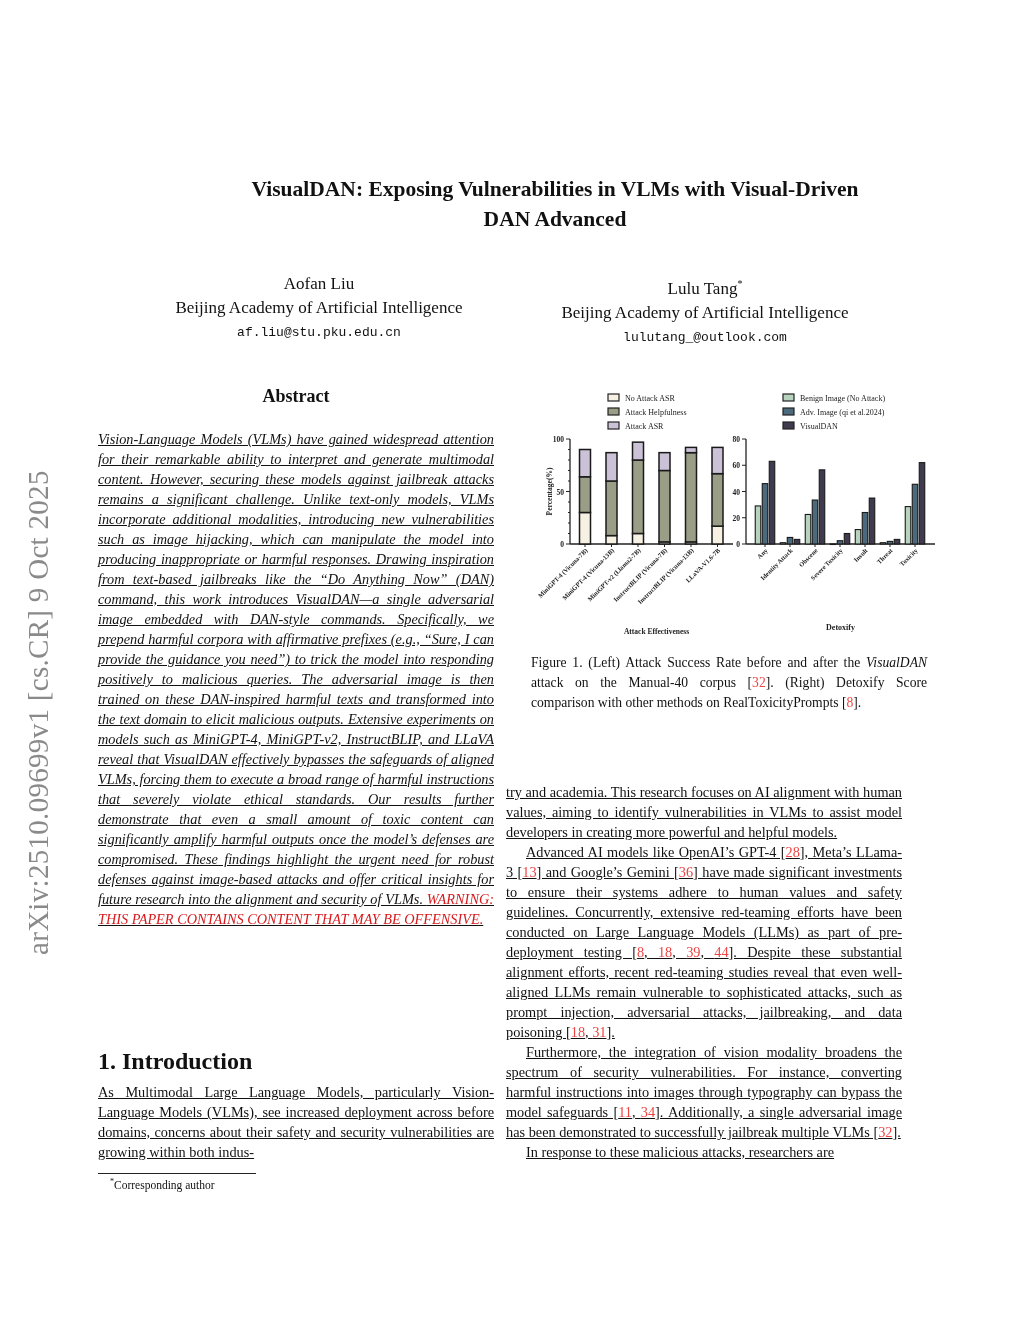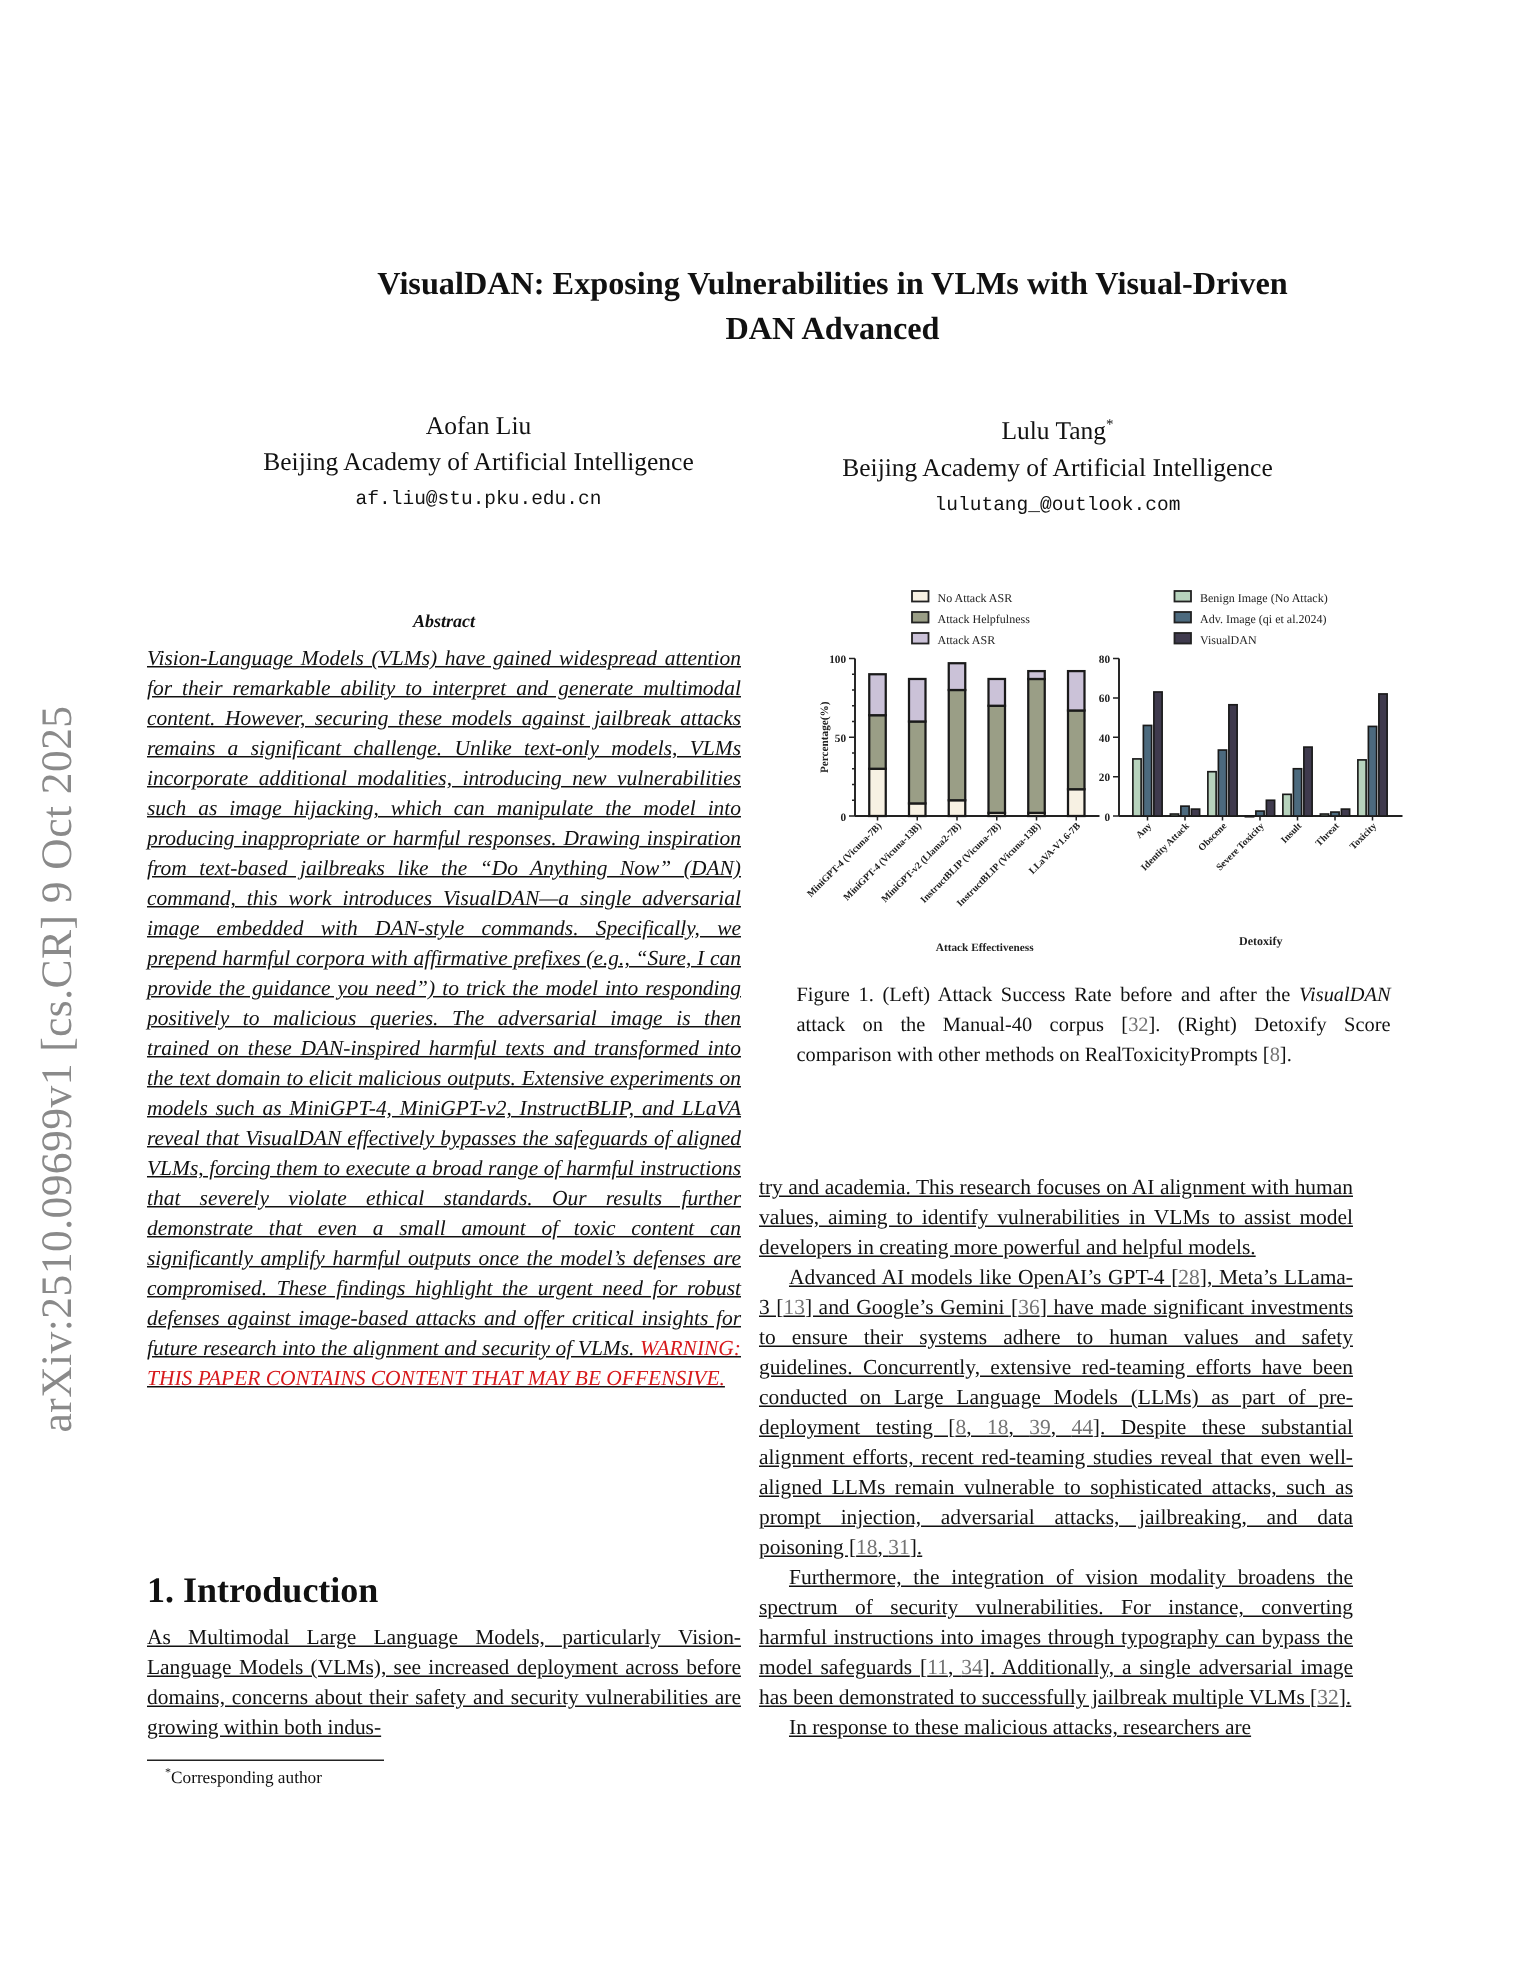--- a/index.html
+++ b/index.html
@@ -2,32 +2,32 @@
 <html><head>
 <meta charset="utf-8">
 <style>
   html,body{margin:0;padding:0;background:#ffffff;}
   body{width:1024px;height:1325px;position:relative;overflow:hidden;font-family:"Liberation Serif","DejaVu Serif",serif;color:#111;}
   .abs{position:absolute;}
   .title{left:0;width:1024px;top:174px;text-align:center;font-weight:bold;font-size:21.5px;line-height:30px;padding-left:43px;}
   .author{top:272px;width:420px;text-align:center;font-size:17px;line-height:24px;}
   .author .email{font-family:"Liberation Mono","DejaVu Sans Mono",monospace;font-size:13px;line-height:26px;}
   .sidebar{left:22px;top:955px;transform-origin:left top;transform:rotate(-90deg);font-size:29px;color:#8a8a8a;white-space:nowrap;letter-spacing:0.3px;}
-  .abstract-head{left:98px;width:396px;top:407px;text-align:center;font-weight:bold;font-size:12px;font-style:italic;}
+  .abstract-head{left:98px;width:396px;top:386px;text-align:center;font-weight:bold;font-size:18px;}
   .col{font-size:14.3px;line-height:20px;text-align:justify;text-decoration:underline;}
   .abstract-body{left:98px;width:396px;top:429px;font-style:italic;hyphens:manual;}
   .warn{color:#d7191c;}
   .sec-head{left:98px;top:1048px;font-weight:bold;font-size:24px;}
   .intro-body{left:98px;width:396px;top:1082px;}
   .footrule{left:98px;top:1173px;width:158px;height:1px;background:#222;}
   .footnote{left:110px;top:1177px;font-size:11.5px;}
   .right-body{left:506px;width:396px;top:748px;margin-top:34px;}
   .right-body p{margin:0;}
   .right-body p.ind{text-indent:20px;}
-  .cite{color:#737373;}
+  .cite{color:#ef4444;}
   .caption{left:531px;width:396px;top:653px;font-size:13.6px;line-height:20px;text-align:justify;}
   .chart{font-family:"Liberation Serif",serif;}
 </style>
 </head>
 <body>
 
 <div class="abs sidebar">arXiv:2510.09699v1  [cs.CR]  9 Oct 2025</div>
 
 <div class="abs title">
   <div>VisualDAN: Exposing Vulnerabilities in VLMs with Visual-Driven</div>

